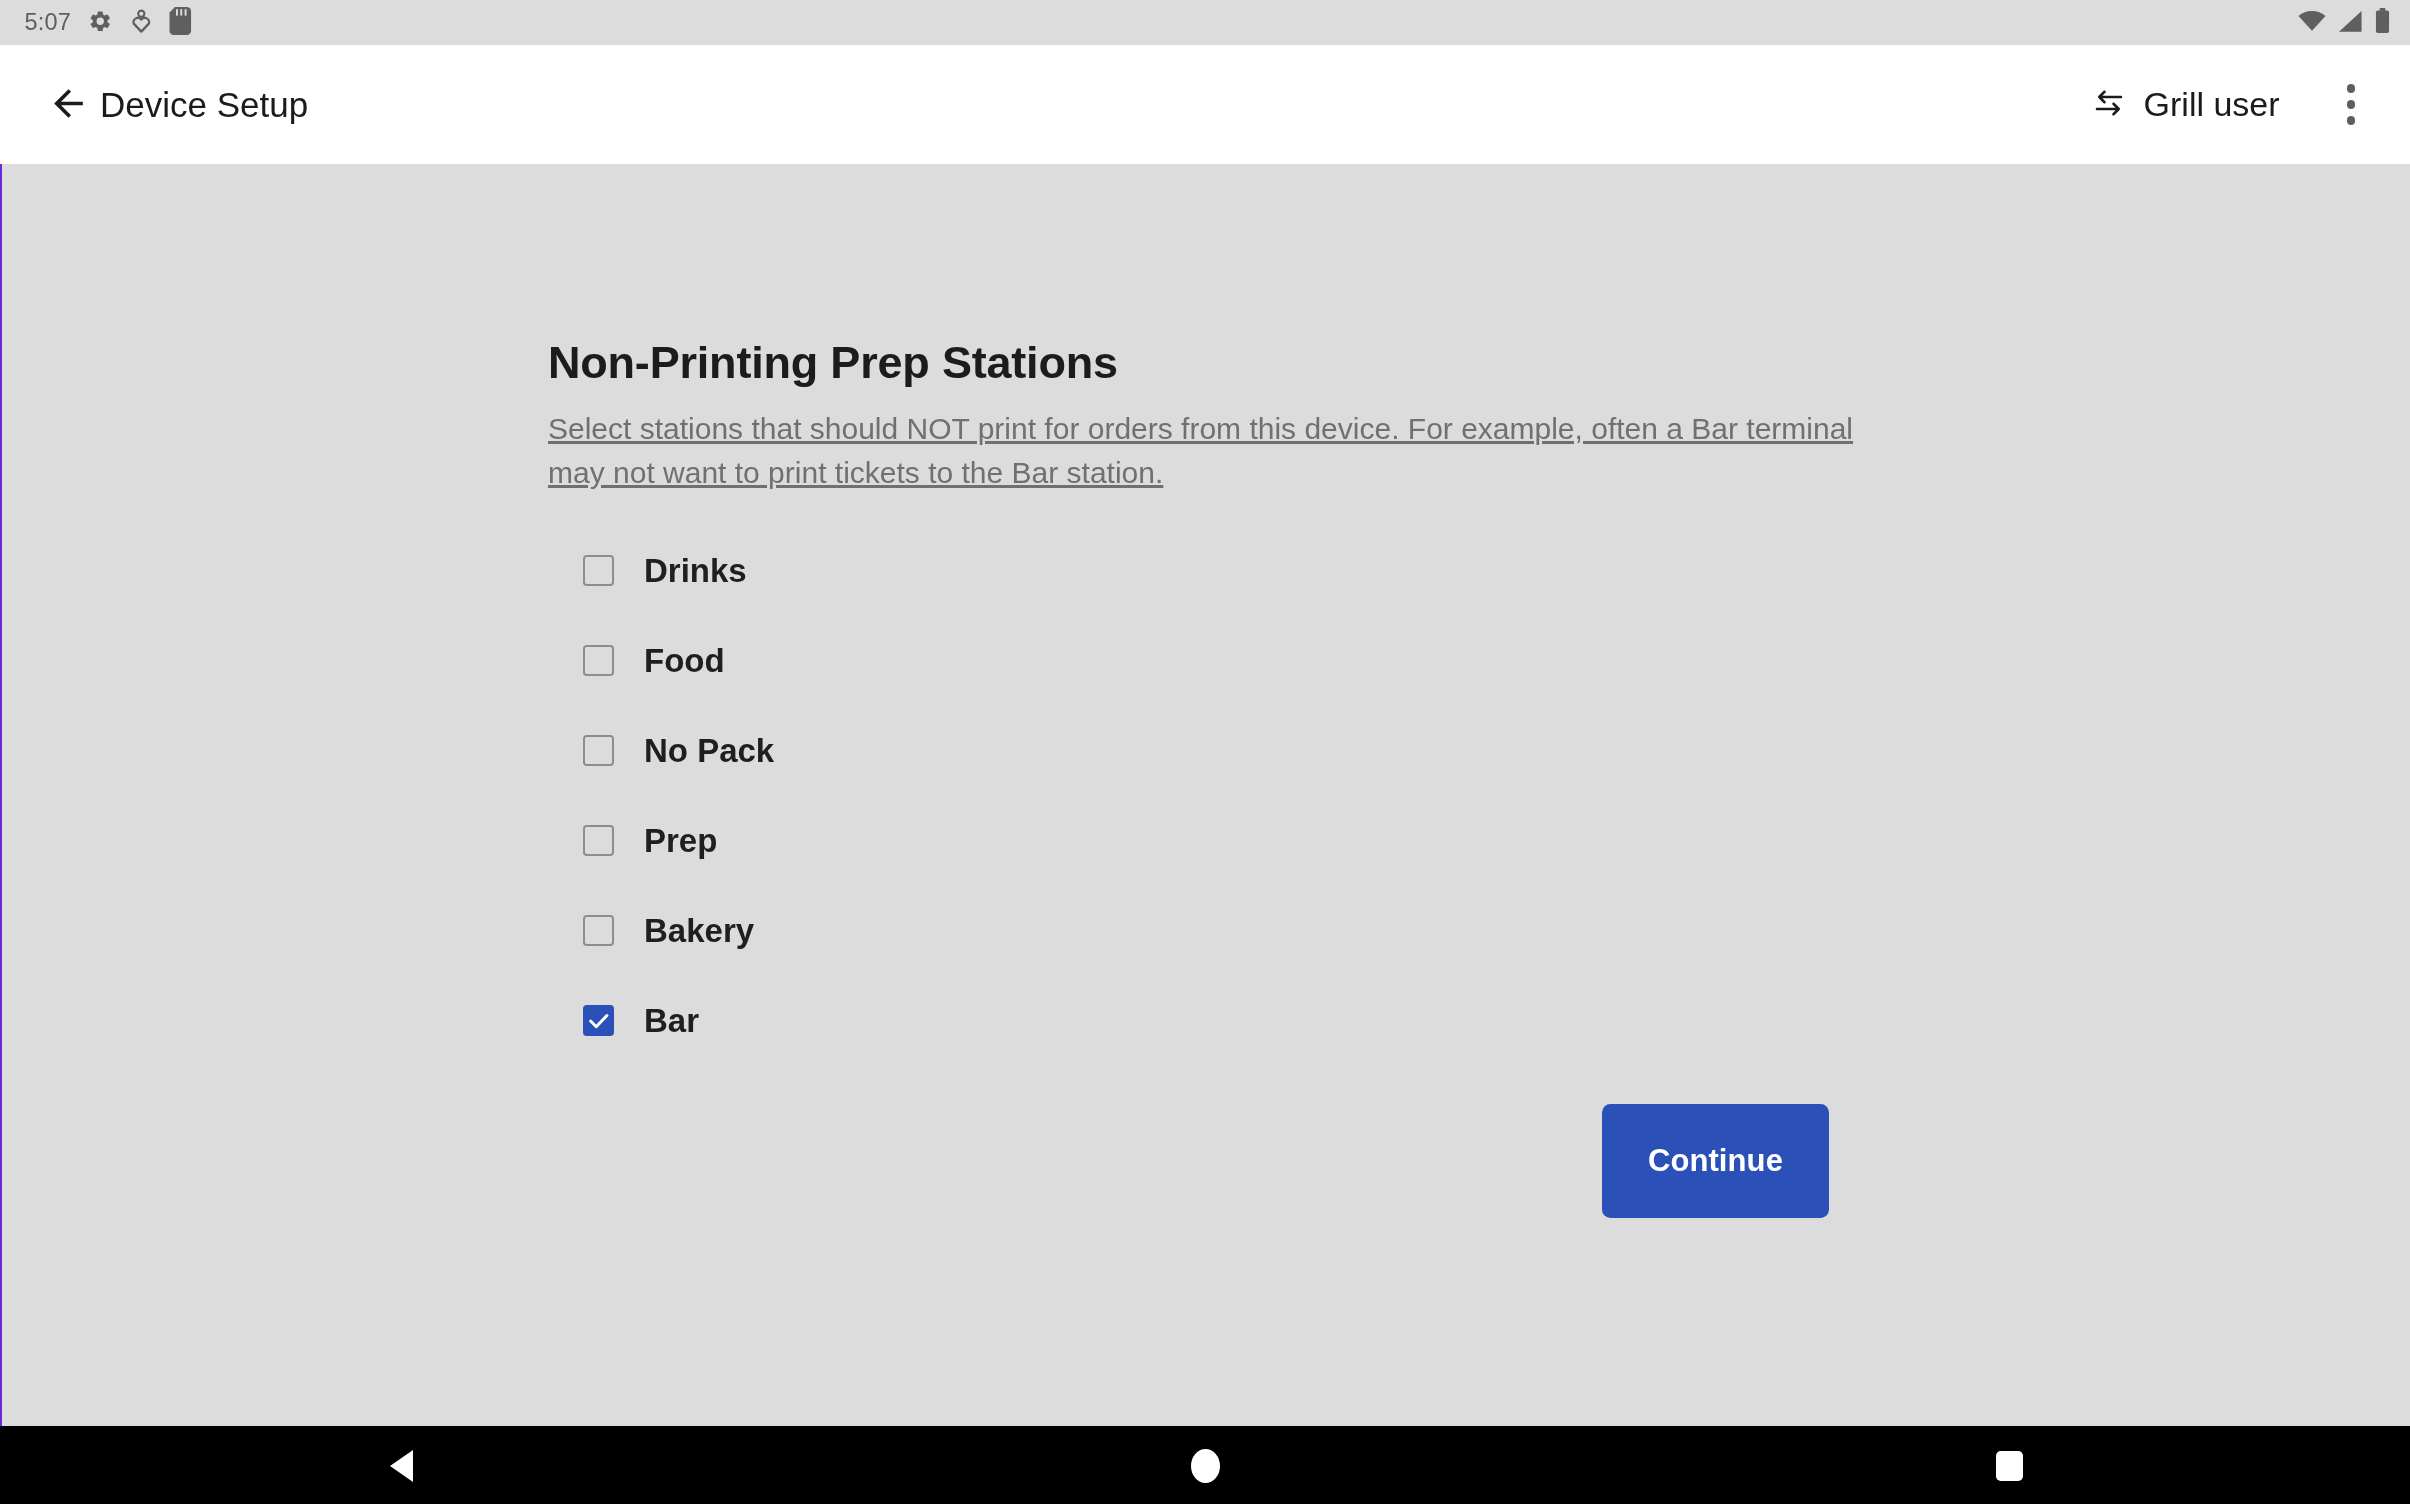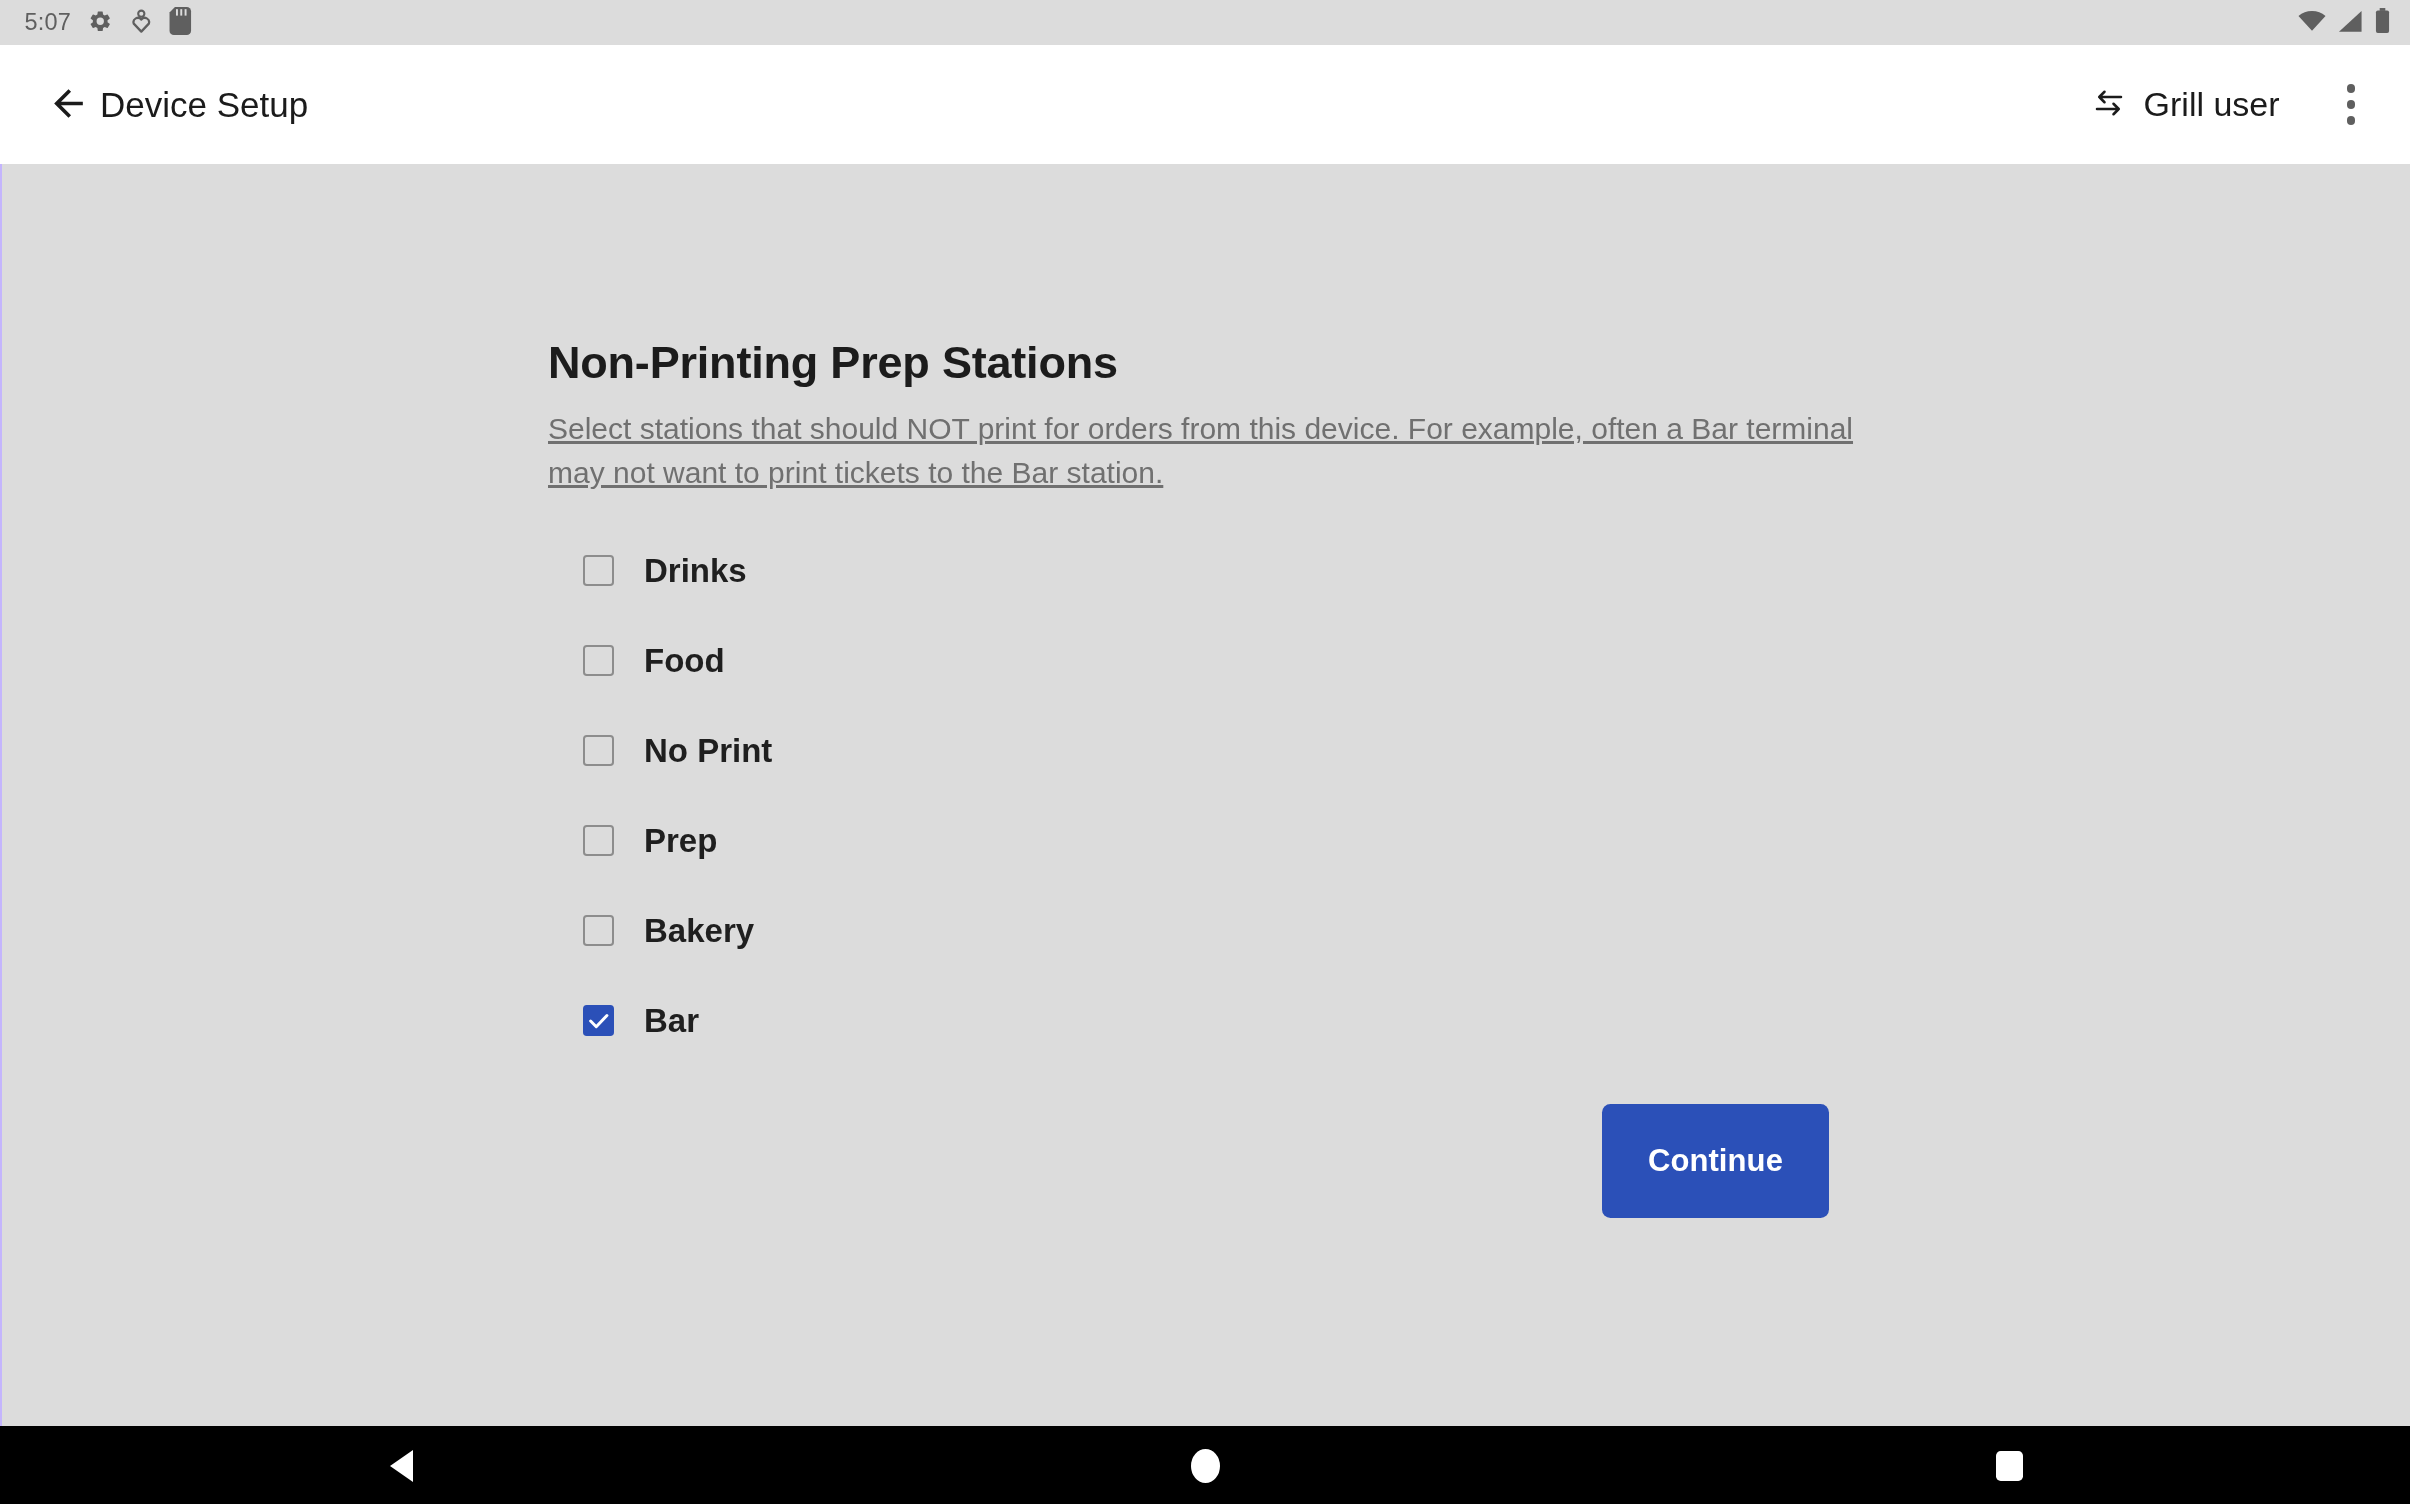--- a/index.html
+++ b/index.html
@@ -9,21 +9,21 @@
   }
   body {
     font-family: "Liberation Sans", sans-serif;
     -webkit-font-smoothing: antialiased;
   }
   #screen {
     position: relative;
     width: 2411px;
     height: 1505px;
     overflow: hidden;
-    background: #c4b5fd;
+    background: #6d28d9;
   }
 
   
   .status-bar {
     position: absolute;
     left: 0; top: 0;
     width: 2411px;
     height: 45px;
     background: #dcdcdc;
     display: flex;
@@ -322,21 +322,21 @@
           <div class="cb-row">
             <span class="cb-box"></span>
             <span class="cb-label">Drinks</span>
           </div>
           <div class="cb-row">
             <span class="cb-box"></span>
             <span class="cb-label">Food</span>
           </div>
           <div class="cb-row">
             <span class="cb-box"></span>
-            <span class="cb-label">No Print</span>
+            <span class="cb-label">No Pack</span>
           </div>
           <div class="cb-row">
             <span class="cb-box"></span>
             <span class="cb-label">Prep</span>
           </div>
           <div class="cb-row">
             <span class="cb-box"></span>
             <span class="cb-label">Bakery</span>
           </div>
           <div class="cb-row checked">

